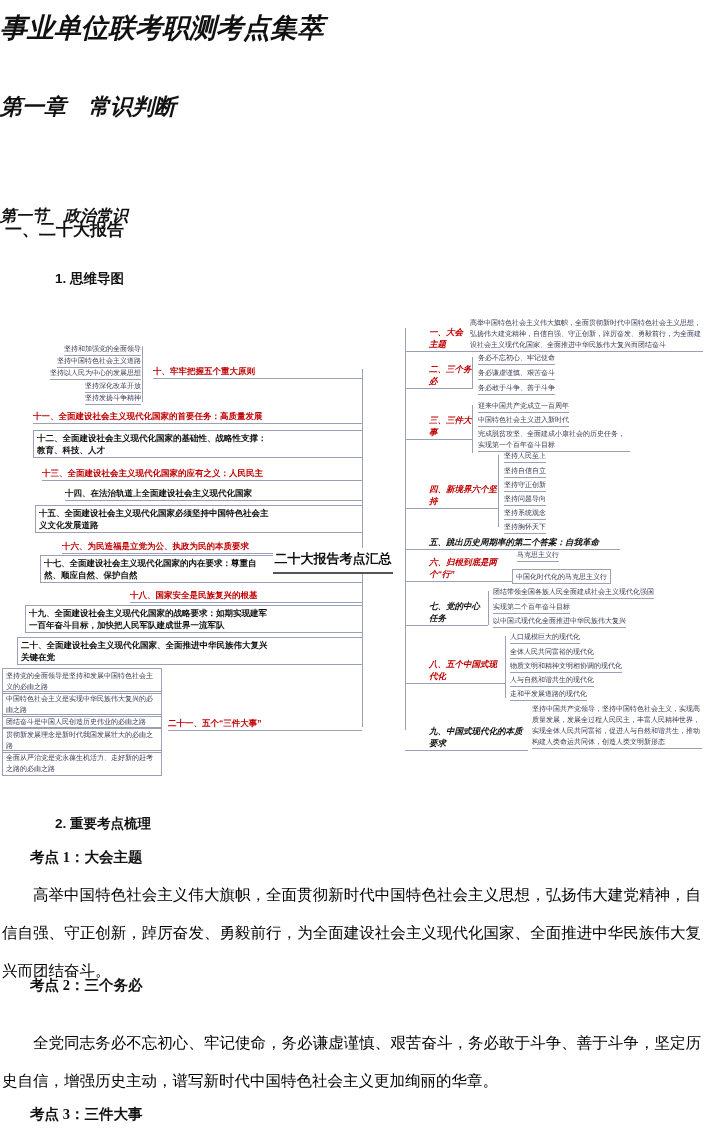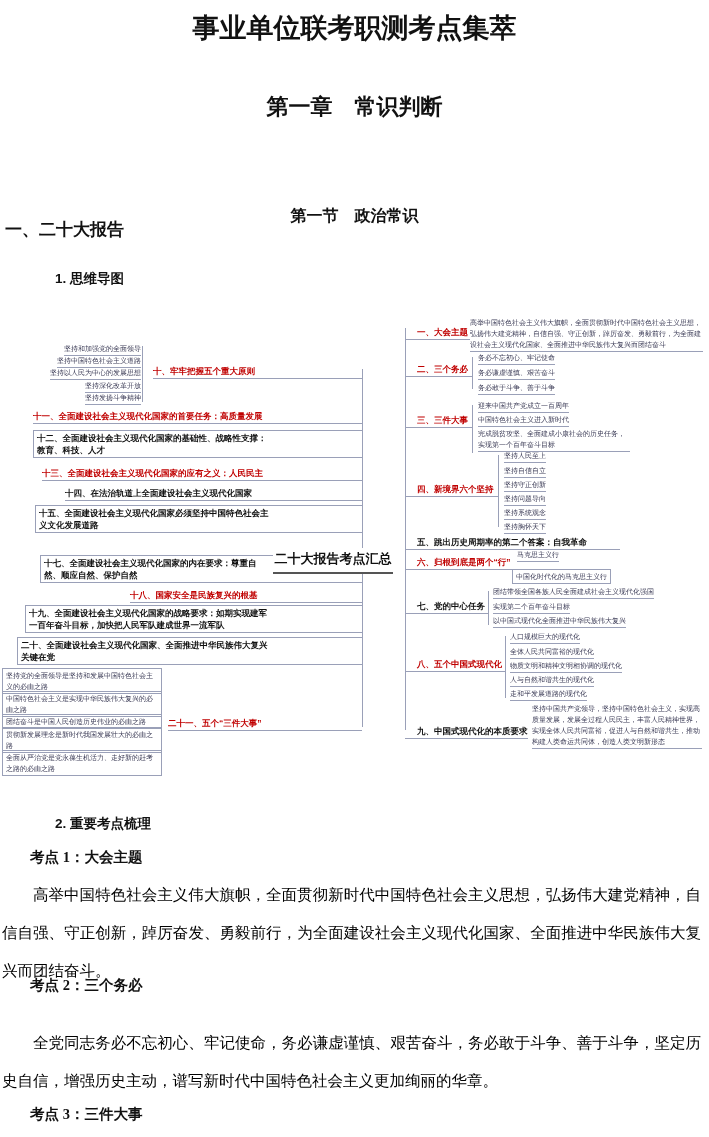--- a/index.html
+++ b/index.html
@@ -1,40 +1,40 @@
 <!DOCTYPE html>
 <html><head>
 <meta charset="utf-8">
 <style>
   html,body{margin:0;padding:0;background:#fff;}
   body{width:709px;height:1137px;position:relative;overflow:hidden;
        font-family:"Liberation Sans",sans-serif;color:#111;}
   .abs{position:absolute;}
-  .ctr{left:0;width:709px;text-align:center;}
+  .ctr{left:0;width:709px;font-style:italic;}
   .h-title{font-size:27px;font-weight:bold;}
   .h-chap{font-size:22px;font-weight:bold;}
   .h-sec{font-size:16px;font-weight:bold;margin-top:36px;}
   .h-1{font-size:17px;font-weight:bold;}
   .h-sub{font-size:13.5px;font-weight:bold;}
   .kp-label{font-size:14.5px;font-weight:bold;font-family:"Liberation Serif",serif;}
   .kp-text{font-size:15.5px;line-height:38px;font-family:"Liberation Serif",serif;
            text-align:justify;text-indent:31px;color:#000;}
   
   .mindmap{position:absolute;left:0;top:312px;width:709px;height:480px;}
   .mm-node{position:absolute;font-size:7px;line-height:11px;color:#3a3a55;white-space:pre-line;}
   .mm-topic{position:absolute;font-size:8.5px;line-height:12px;font-weight:bold;white-space:pre-line;}
   .red{color:#c00000;}
   .blk{color:#111;}
   .ul{border-bottom:1px solid #9aa0b8;padding-bottom:1px;}
   .box{border:1px solid #9aa0b8;padding:1px 3px;}
   .vline{position:absolute;width:0;border-left:1px solid #9aa0b8;}
   .mm-center{position:absolute;font-size:13px;font-weight:bold;color:#111;
              text-align:center;background:#fff;z-index:3;
              border-bottom:2px solid #555;padding:2px 0 4px 0;}
-  .rlab{padding-left:12px;box-sizing:border-box;}
+  .rlab{padding-left:24px;box-sizing:border-box;font-style:italic;}
 </style>
 </head>
 <body>
 
 <div class="abs ctr h-title" style="top:10px">事业单位联考职测考点集萃</div>
 <div class="abs ctr h-chap" style="top:92px">第一章　常识判断</div>
 <div class="abs ctr h-sec" style="top:170px">第一节　政治常识</div>
 <div class="abs h-1" style="left:5px;top:218px">一、二十大报告</div>
 <div class="abs h-sub" style="left:55px;top:270px">1. 思维导图</div>
 
@@ -53,20 +53,21 @@
   <div class="vline" style="left:142px;top:34px;height:56px"></div>
   <div class="mm-topic red ul" style="left:153px;top:53px;width:209px">十、牢牢把握五个重大原则</div>
 
   <div class="mm-topic red ul" style="left:33px;top:98px;width:329px;box-sizing:border-box">十一、全面建设社会主义现代化国家的首要任务：高质量发展</div>
   <div class="mm-topic blk box" style="left:33px;top:118px;width:322px">十二、全面建设社会主义现代化国家的基础性、战略性支撑：
 教育、科技、人才</div>
   <div class="mm-topic blk ul" style="left:65px;top:175px;width:297px;box-sizing:border-box">十四、在法治轨道上全面建设社会主义现代化国家</div>
   <div class="mm-topic red ul" style="left:42px;top:155px;width:320px;box-sizing:border-box">十三、全面建设社会主义现代化国家的应有之义：人民民主</div>
   <div class="mm-topic blk box" style="left:35px;top:193px;width:320px">十五、全面建设社会主义现代化国家必须坚持中国特色社会主
 义文化发展道路</div>
+  <div class="mm-topic red ul" style="left:62px;top:228px;width:300px;box-sizing:border-box">十六、为民造福是立党为公、执政为民的本质要求</div>
   <div class="mm-topic blk box" style="left:40px;top:243px;width:315px">十七、全面建设社会主义现代化国家的内在要求：尊重自
 然、顺应自然、保护自然</div>
   <div class="mm-topic red ul" style="left:130px;top:277px;width:232px;box-sizing:border-box">十八、国家安全是民族复兴的根基</div>
   <div class="mm-topic blk box" style="left:25px;top:293px;width:330px">十九、全面建设社会主义现代化国家的战略要求：如期实现建军
 一百年奋斗目标，加快把人民军队建成世界一流军队</div>
   <div class="mm-topic blk box" style="left:17px;top:325px;width:338px">二十、全面建设社会主义现代化国家、全面推进中华民族伟大复兴
 关键在党</div>
 
   <div class="mm-node box" style="left:2px;top:356px;width:152px">坚持党的全面领导是坚持和发展中国特色社会主义的必由之路</div>
   <div class="mm-node box" style="left:2px;top:379px;width:152px">中国特色社会主义是实现中华民族伟大复兴的必由之路</div>

